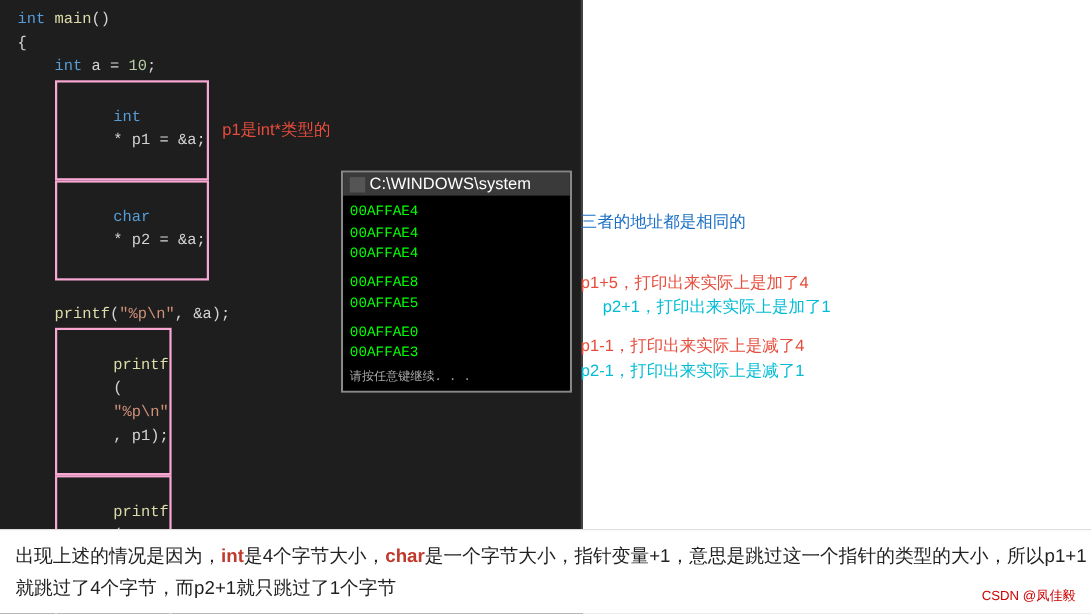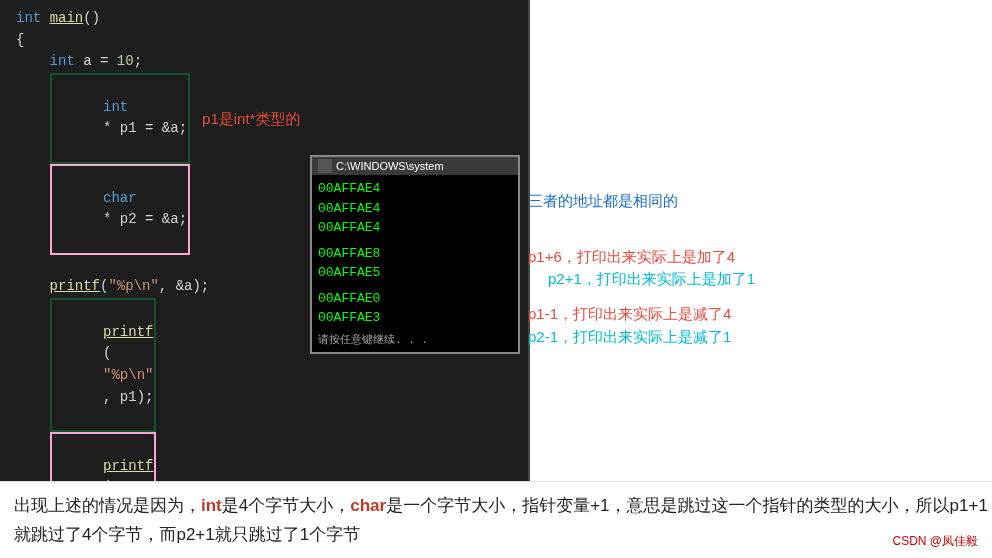--- a/index.html
+++ b/index.html
@@ -31,25 +31,25 @@
       display: flex;
       align-items: center;
       white-space: pre;
       position: relative;
     }
 
     .kw { color: #569cd6; }
     .str { color: #ce9178; }
     .num { color: #b5cea8; text-align: center; }
     .plain { color: #d4d4d4; }
-    .fn { color: #dcdcaa; text-decoration: underline; }
+    .fn { color: #dcdcaa; }
 
     
     .box-red {
-      border: 2px solid #14532d;
+      border: 2px solid #f9a8d4;
       display: inline;
       padding: 0 1px;
     }
     .box-cyan {
       border: 2px solid #f9a8d4;
       display: inline;
       padding: 0 1px;
     }
 
     
@@ -58,21 +58,21 @@
       top: 155px;
       left: 310px;
       width: 210px;
       background: #000;
       border: 2px solid #888;
       z-index: 10;
     }
     .terminal-titlebar {
       background: #3a3a3a;
       color: #fff;
-      font-size: 11px;
+      font-size: 15px;
       font-family: 'Microsoft YaHei', sans-serif;
       padding: 2px 6px;
       display: flex;
       align-items: center;
       gap: 4px;
     }
     .terminal-titlebar-icon {
       width: 14px;
       height: 14px;
       background: #555;
@@ -232,21 +232,21 @@
     <div class="terminal-line">00AFFAE5</div>
     <div style="height:6px;"></div>
     <div class="terminal-line">00AFFAE0</div>
     <div class="terminal-line">00AFFAE3</div>
     <div class="terminal-prompt">请按任意键继续. . .</div>
   </div>
 </div>
 
 <div class="annotation ann-blue" style="top: 192px; left: 528px; font-size:15px;text-align:right;">三者的地址都是相同的</div>
 
-<div class="annotation" style="top: 248px; left: 528px; font-size:15px; color:#e74c3c;">p1+6，打印出来实际上是加了4</div>
+<div class="annotation" style="top: 248px; left: 528px; font-size:15px; color:#e74c3c;">p1+5，打印出来实际上是加了4</div>
 
 <div class="annotation" style="top: 270px; left: 528px; font-size:15px; color:#00bcd4;margin-left:20px;">p2+1，打印出来实际上是加了1</div>
 
 <div class="annotation" style="top: 305px; left: 528px; font-size:15px; color:#e74c3c;">p1-1，打印出来实际上是减了4</div>
 
 <div class="annotation" style="top: 328px; left: 528px; font-size:15px; color:#00bcd4;">p2-1，打印出来实际上是减了1</div>
 
 <div class="bottom-text">
   <span>
     出现上述的情况是因为，<span class="highlight-keyword">int</span>是4个字节大小，<span class="highlight-keyword">char</span>是一个字节大小，指针变量+1，意思是跳过这一个指针的类型的大小，所以p1+1就跳过了4个字节，而p2+1就只跳过了1个字节

